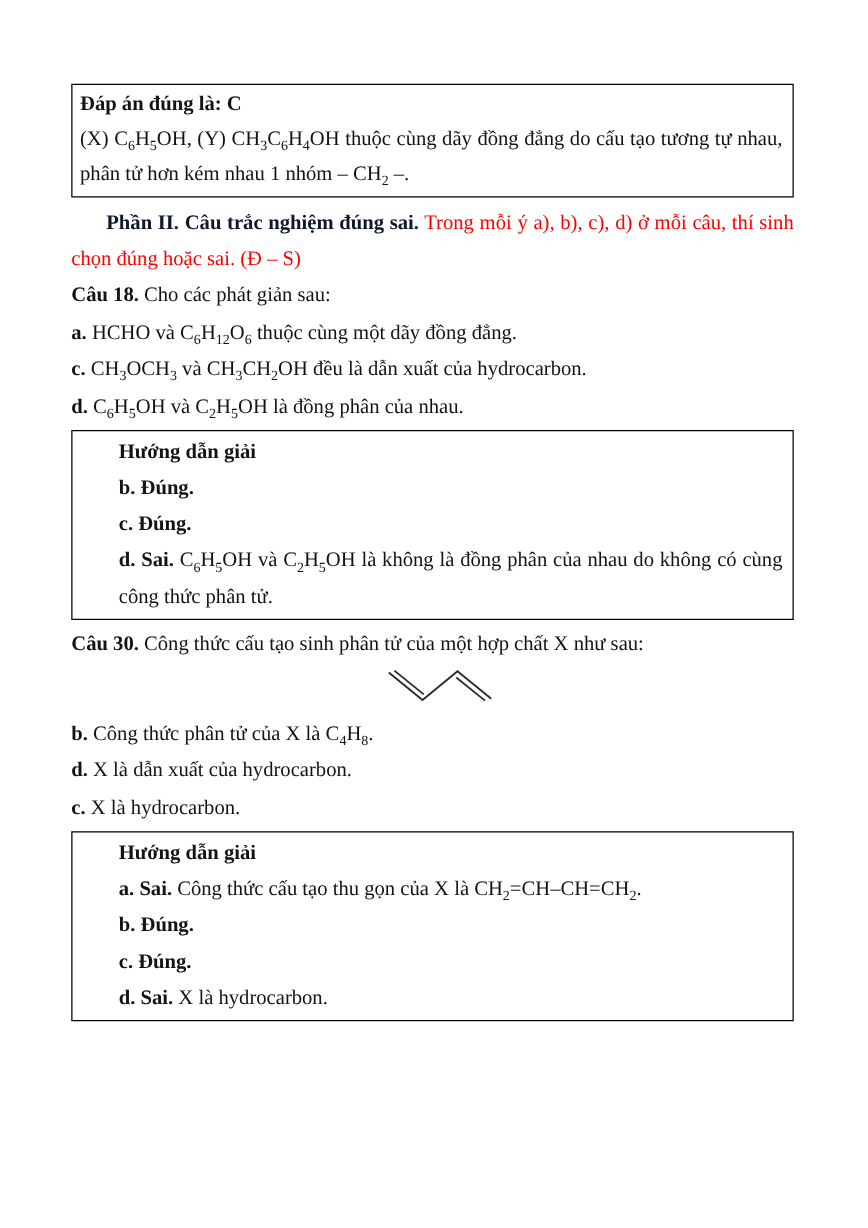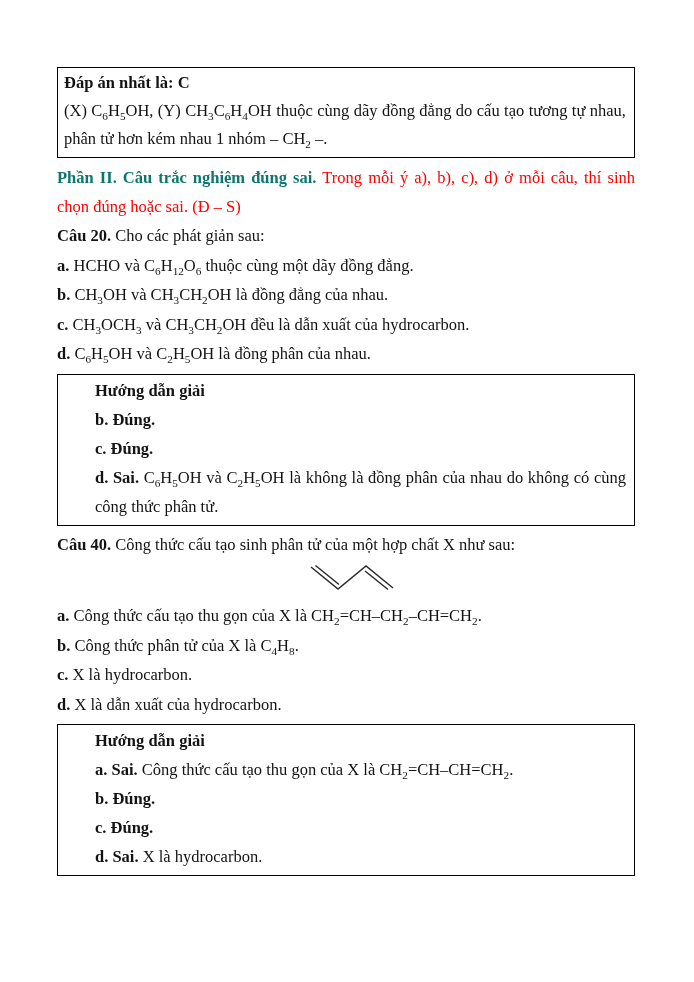--- a/index.html
+++ b/index.html
@@ -9,21 +9,21 @@
     background: #ffffff;
     font-family: "Liberation Serif", "DejaVu Serif", serif;
     font-size: 16.5px;
     color: #131313;
     box-sizing: border-box;
     padding: 67px 59px 0 57px;
     overflow: hidden;
   }
   p { margin: 0; line-height: 29px; }
   .b { font-weight: bold; }
-  .red-b { color: #0f766e; font-weight: bold; }
+  .red-b { color: #0f172a; font-weight: bold; margin-left: 28px; }
   .red { color: #FF0000; }
   .justify { text-align: justify; }
   .box {
     border: 1.5px solid #000000;
     padding: 1px 8px 4px 6px;
     margin: 0 0 5px 0;
   }
   .box p { line-height: 28px; }
   .sol-box { margin-top: 5px; margin-bottom: 4px; padding-left: 37px; }
   .sol-box p { line-height: 29px; }
@@ -37,38 +37,35 @@
   .structure-wrap svg { display: block; }
   .q20-head { margin-top: 2px; }
 </style>
 </head>
 <body>
 
 <div>
 
   <div class="box">
     <p>
-      <span class="b">Đáp án nhất là: C</span>
+      <span class="b">Đáp án đúng là: C</span>
     </p>
     <p class="justify">(X) C<sub>6</sub>H<sub>5</sub>OH, (Y) CH<sub>3</sub>C<sub>6</sub>H<sub>4</sub>OH thuộc cùng dãy đồng đẳng do cấu tạo tương tự nhau, phân tử hơn kém nhau 1 nhóm – CH<sub>2</sub> –.</p>
   </div>
 
   <p class="justify">
     <span class="red-b">Phần II. Câu trắc nghiệm đúng sai.</span><span class="red"> Trong mỗi ý a), b), c), d) ở mỗi câu, thí sinh chọn đúng hoặc sai. (Đ – S)</span>
   </p>
 
   <div class="statements">
     <p>
-      <span class="b">Câu 20.</span><span> Cho các phát giản sau:</span>
+      <span class="b">Câu 18.</span><span> Cho các phát giản sau:</span>
     </p>
     <p>
       <span class="b">a.</span><span> HCHO và C<sub>6</sub>H<sub>12</sub>O<sub>6</sub> thuộc cùng một dãy đồng đẳng.</span>
-    </p>
-    <p>
-      <span class="b">b.</span><span> CH<sub>3</sub>OH và CH<sub>3</sub>CH<sub>2</sub>OH là đồng đẳng của nhau.</span>
     </p>
     <p>
       <span class="b">c.</span><span> CH<sub>3</sub>OCH<sub>3</sub> và CH<sub>3</sub>CH<sub>2</sub>OH đều là dẫn xuất của hydrocarbon.</span>
     </p>
     <p>
       <span class="b">d.</span><span> C<sub>6</sub>H<sub>5</sub>OH và C<sub>2</sub>H<sub>5</sub>OH là đồng phân của nhau.</span>
     </p>
   </div>
 
   <div class="box sol-box">
@@ -81,44 +78,41 @@
     <p>
       <span class="b">c. Đúng.</span><span></span>
     </p>
     <p class="justify">
       <span class="b">d. Sai.</span><span> C<sub>6</sub>H<sub>5</sub>OH và C<sub>2</sub>H<sub>5</sub>OH là không là đồng phân của nhau do không có cùng công thức phân tử.</span>
     </p>
   </div>
 
   <div class="statements">
     <p class="q20-head">
-      <span class="b">Câu 40.</span><span> Công thức cấu tạo sinh phân tử của một hợp chất X như sau:</span>
+      <span class="b">Câu 30.</span><span> Công thức cấu tạo sinh phân tử của một hợp chất X như sau:</span>
     </p>
 
     <div class="structure-wrap">
       <svg width="96" height="34" viewBox="0 0 96 34">
         <g stroke="#2b2b2b" stroke-width="1.5" fill="none">
           <polyline points="8,6 35,28 63,5 90,27"></polyline>
           <line x1="12.5" y1="4.5" x2="36" y2="23.5"></line>
           <line x1="62" y1="10" x2="85" y2="28.5"></line>
         </g>
       </svg>
     </div>
 
     <p>
-      <span class="b">a.</span><span> Công thức cấu tạo thu gọn của X là CH<sub>2</sub>=CH–CH<sub>2</sub>–CH=CH<sub>2</sub>.</span>
-    </p>
-    <p>
       <span class="b">b.</span><span> Công thức phân tử của X là C<sub>4</sub>H<sub>8</sub>.</span>
     </p>
     <p>
-      <span class="b">c.</span><span> X là hydrocarbon.</span>
+      <span class="b">d.</span><span> X là dẫn xuất của hydrocarbon.</span>
     </p>
     <p>
-      <span class="b">d.</span><span> X là dẫn xuất của hydrocarbon.</span>
+      <span class="b">c.</span><span> X là hydrocarbon.</span>
     </p>
   </div>
 
   <div class="box sol-box">
     <p>
       <span class="b">Hướng dẫn giải</span>
     </p>
     <p>
       <span class="b">a. Sai.</span><span> Công thức cấu tạo thu gọn của X là CH<sub>2</sub>=CH–CH=CH<sub>2</sub>.</span>
     </p>

